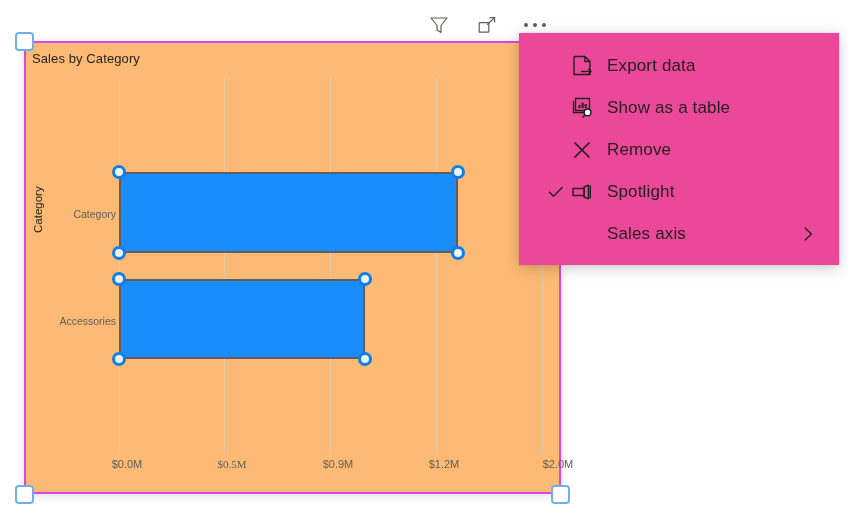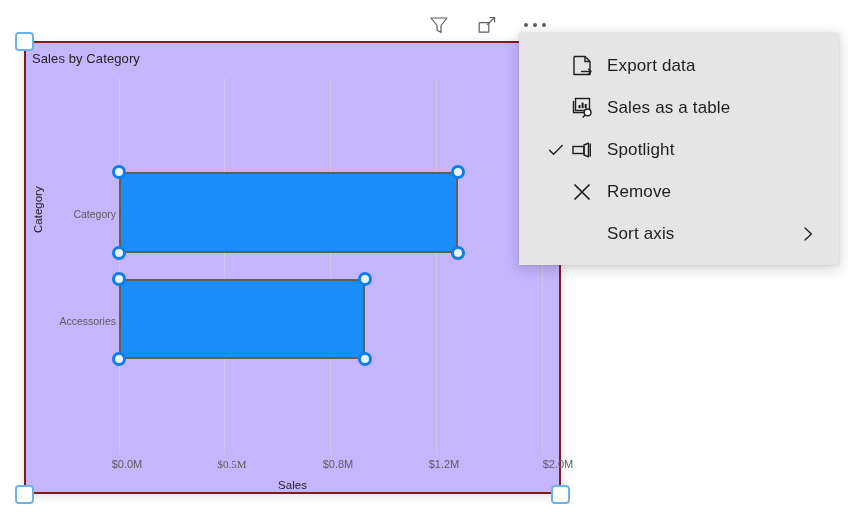--- a/index.html
+++ b/index.html
@@ -49,23 +49,23 @@
     background: #605e5c;
   }
 
   
   #visual-frame {
     position: absolute;
     left: 24px;
     top: 41px;
     width: 537px;
     height: 453px;
-    border: 2px solid #7f1d1d;
-    box-sizing: border-box;
-    background: #c4b5fd;
+    border: 2px solid #d946ef;
+    box-sizing: border-box;
+    background: #fdba74;
     z-index: 2;
   }
   #visual-shadow {
     position: absolute;
     left: 24px;
     top: 41px;
     width: 537px;
     height: 453px;
     box-shadow: 0 2px 9px rgba(0,0,0,0.12);
     z-index: 1;
@@ -177,21 +177,21 @@
     box-sizing: border-box;
     z-index: 5;
   }
 
   
   #context-menu {
     position: absolute;
     left: 519px;
     top: 33px;
     width: 320px;
-    background: #e5e5e5;
+    background: #ec4899;
     box-shadow: 0 3px 14px rgba(0,0,0,0.20), 0 0 2px rgba(0,0,0,0.12);
     z-index: 20;
     padding: 12px 0 10px 0;
     box-sizing: border-box;
   }
   .menu-item {
     position: relative;
     height: 42px;
     display: flex;
     align-items: center;
@@ -286,25 +286,24 @@
 
     <div class="cat-label-wrap" style="top:165px;">
       <div class="y-tick">Category</div>
     </div>
     <div class="cat-label-wrap" style="top:272px;">
       <div class="y-tick">Accessories</div>
     </div>
 
     <div class="x-tick" style="left:93px;">$0.0M</div>
     <div class="x-tick" style="left:198px;font-family:Liberation Serif, serif;">$0.5M</div>
-    <div class="x-tick" style="left:304px;">$0.8M</div>
+    <div class="x-tick" style="left:304px;">$0.9M</div>
     <div class="x-tick" style="left:410px;">$1.2M</div>
     <div class="x-tick" style="left:516px;margin-left:8px;">$2.0M</div>
 
-    <div class="x-axis-title">Sales</div>
     <div class="y-axis-title">Category</div>
   </div>
 </div>
 
 <div class="handle tl"></div>
 <div class="handle bl"></div>
 <div class="handle br"></div>
 
 <div id="context-menu">
 
@@ -328,53 +327,53 @@
       <svg width="26" height="26" viewBox="0 0 26 26" fill="none">
         <rect x="6.5" y="3.5" width="14" height="12" stroke="#201f1e" stroke-width="1.4" fill="none"></rect>
         <path d="M4.5 6 V17.5 H17" stroke="#201f1e" stroke-width="1.4" fill="none"></path>
         <rect x="9.5" y="10" width="2" height="3.2" fill="#201f1e"></rect>
         <rect x="12.6" y="7.6" width="2" height="5.6" fill="#201f1e"></rect>
         <rect x="15.7" y="9" width="2" height="4.2" fill="#201f1e"></rect>
         <circle cx="18.6" cy="17.4" r="3.4" stroke="#201f1e" stroke-width="1.4" fill="#fff"></circle>
         <path d="M16.2 19.9 L13.6 22.4" stroke="#201f1e" stroke-width="1.4"></path>
       </svg>
     </span>
-    <span class="mi-label">Sales as a table</span>
+    <span class="mi-label">Show as a table</span>
+  </div>
+
+  <div class="menu-item">
+    <span class="mi-check"></span>
+    <span class="mi-icon">
+      <svg width="26" height="26" viewBox="0 0 26 26" fill="none">
+        <path d="M5.5 5.5 L20.5 20.5 M20.5 5.5 L5.5 20.5" stroke="#201f1e" stroke-width="1.7"></path>
+      </svg>
+    </span>
+    <span class="mi-label">Remove</span>
   </div>
 
   <div class="menu-item">
     <span class="mi-check">
       <svg width="18" height="18" viewBox="0 0 18 18" fill="none">
         <path d="M2.5 9.2 L6.6 13.2 L15.2 4.6" stroke="#201f1e" stroke-width="1.4" fill="none" stroke-linecap="round" stroke-linejoin="round"></path>
       </svg>
     </span>
     <span class="mi-icon">
       <svg width="26" height="26" viewBox="0 0 26 26" fill="none">
         <rect x="4" y="9.5" width="11" height="7" stroke="#201f1e" stroke-width="1.4" fill="none"></rect>
         <path d="M15 8 L19.5 6.2 V19.8 L15 18 Z" stroke="#201f1e" stroke-width="1.4" fill="none" stroke-linejoin="round"></path>
         <path d="M21.3 6.6 V19.4" stroke="#201f1e" stroke-width="1.4"></path>
       </svg>
     </span>
     <span class="mi-label">Spotlight</span>
   </div>
 
   <div class="menu-item">
     <span class="mi-check"></span>
-    <span class="mi-icon">
-      <svg width="26" height="26" viewBox="0 0 26 26" fill="none">
-        <path d="M5.5 5.5 L20.5 20.5 M20.5 5.5 L5.5 20.5" stroke="#201f1e" stroke-width="1.7"></path>
-      </svg>
-    </span>
-    <span class="mi-label">Remove</span>
-  </div>
-
-  <div class="menu-item">
-    <span class="mi-check"></span>
     <span class="mi-icon"></span>
-    <span class="mi-label">Sort axis</span>
+    <span class="mi-label">Sales axis</span>
     <span class="mi-chevron">
       <svg width="18" height="18" viewBox="0 0 18 18" fill="none">
         <path d="M6 3 L12.4 9 L6 15" stroke="#201f1e" stroke-width="1.3" fill="none" stroke-linecap="round" stroke-linejoin="round"></path>
       </svg>
     </span>
   </div>
 
 </div>
 
 </body></html>

